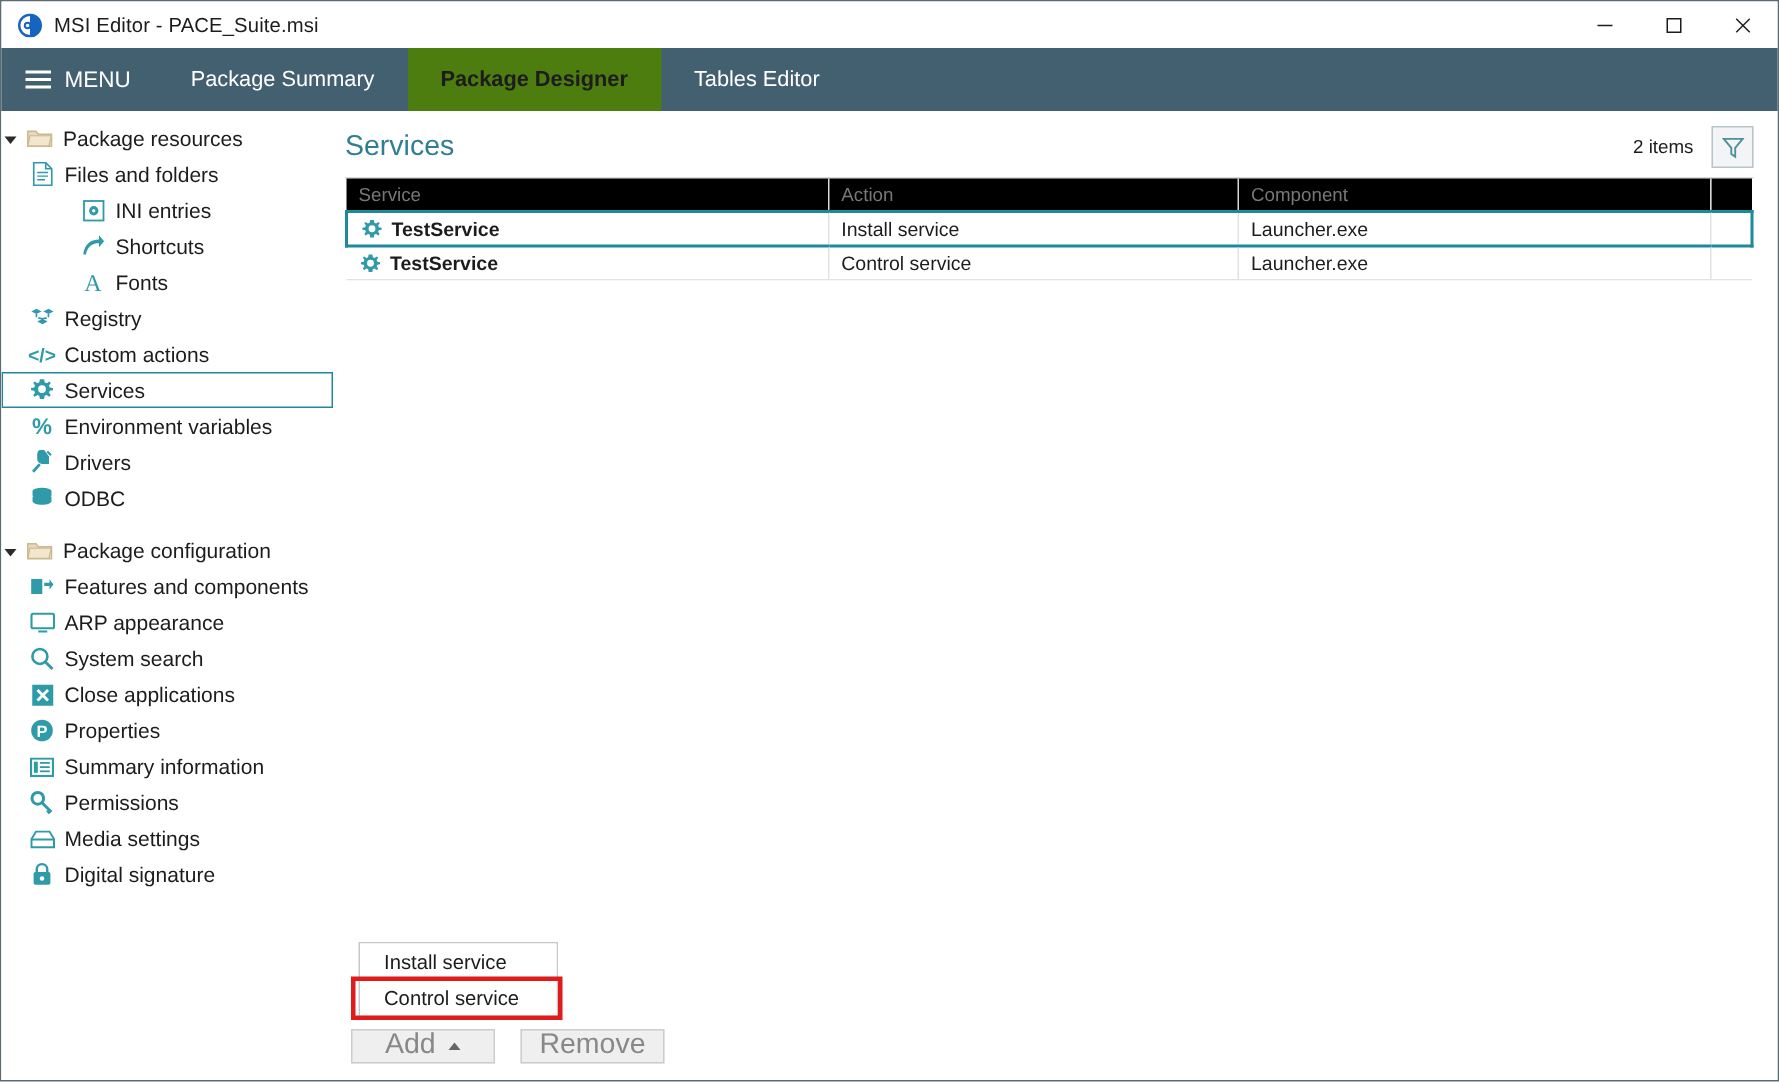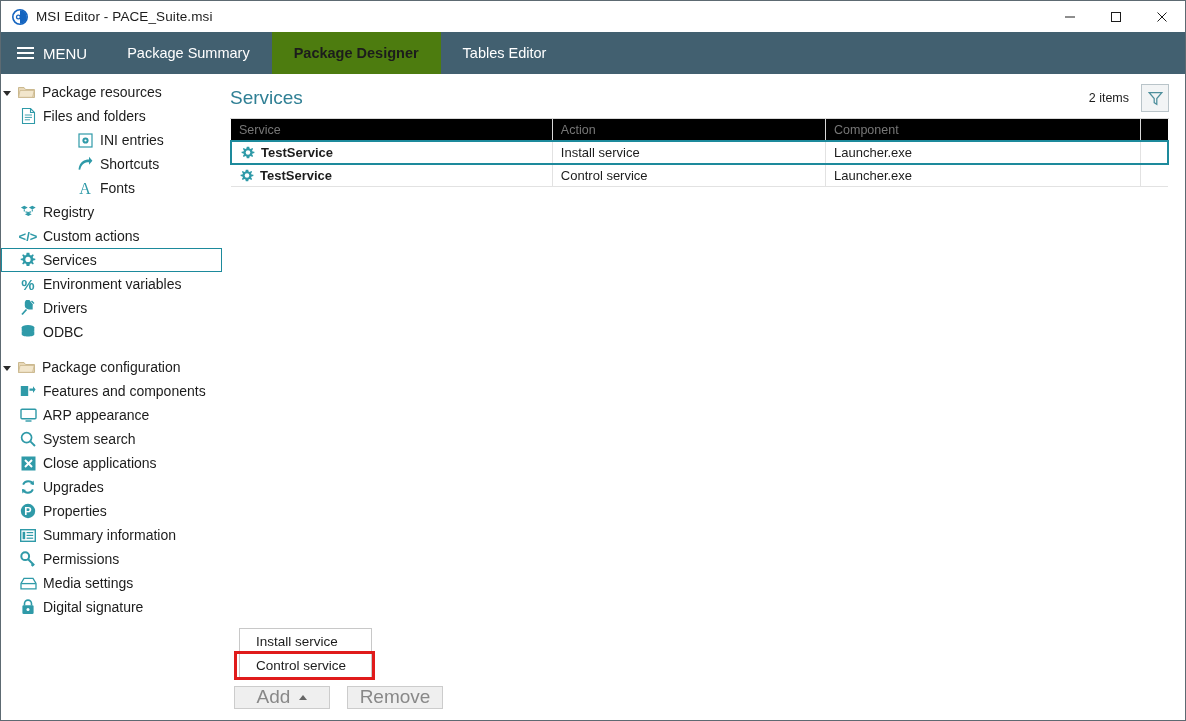--- a/index.html
+++ b/index.html
@@ -180,21 +180,21 @@
     align-items: center;
     justify-content: center;
     margin-right: 6px;
   }
   .tree-item .lbl {
     font-size: 14px;
     color: #1c1c1c;
     white-space: nowrap;
   }
   .indent1 { padding-left: 17px; }
-  .indent2 { padding-left: 74px; }
+  .indent2 { padding-left: 51px; }
 
   
   #content {
     flex: 1 1 auto;
     display: flex;
     flex-direction: column;
     min-width: 0;
     padding: 0 16px 0 0;
     box-sizing: border-box;
   }
@@ -570,31 +570,20 @@
         <span class="ic">
           <svg width="15" height="15" viewBox="0 0 15 15">
             <rect x="0.5" y="0.5" width="14" height="14" fill="#2f9aa8"></rect>
             <line x1="4" y1="4" x2="11" y2="11" stroke="#ffffff" stroke-width="1.9"></line>
             <line x1="11" y1="4" x2="4" y2="11" stroke="#ffffff" stroke-width="1.9"></line>
           </svg>
         </span>
         <span class="lbl">Close applications</span>
       </div>
 
-      <div class="tree-item indent1">
-        <span class="ic">
-          <svg width="16" height="16" viewBox="0 0 16 16">
-            <path d="M13.2 5.2 A5.6 5.6 0 0 0 3.1 5.6" fill="none" stroke="#2f9aa8" stroke-width="1.9"></path>
-            <path d="M2.8 10.8 A5.6 5.6 0 0 0 12.9 10.4" fill="none" stroke="#2f9aa8" stroke-width="1.9"></path>
-            <path d="M13.6 1.6 L14 5.9 L10 5" fill="#2f9aa8"></path>
-            <path d="M2.4 14.4 L2 10.1 L6 11" fill="#2f9aa8"></path>
-          </svg>
-        </span>
-        <span class="lbl">Upgrades</span>
-      </div>
 
       <div class="tree-item indent1">
         <span class="ic">
           <svg width="16" height="16" viewBox="0 0 16 16">
             <circle cx="8" cy="8" r="7.2" fill="#2f9aa8"></circle>
             <text x="8" y="12.3" font-family="Liberation Sans, sans-serif" font-size="11" font-weight="bold" fill="#ffffff" text-anchor="middle">P</text>
           </svg>
         </span>
         <span class="lbl">Properties</span>
       </div>

